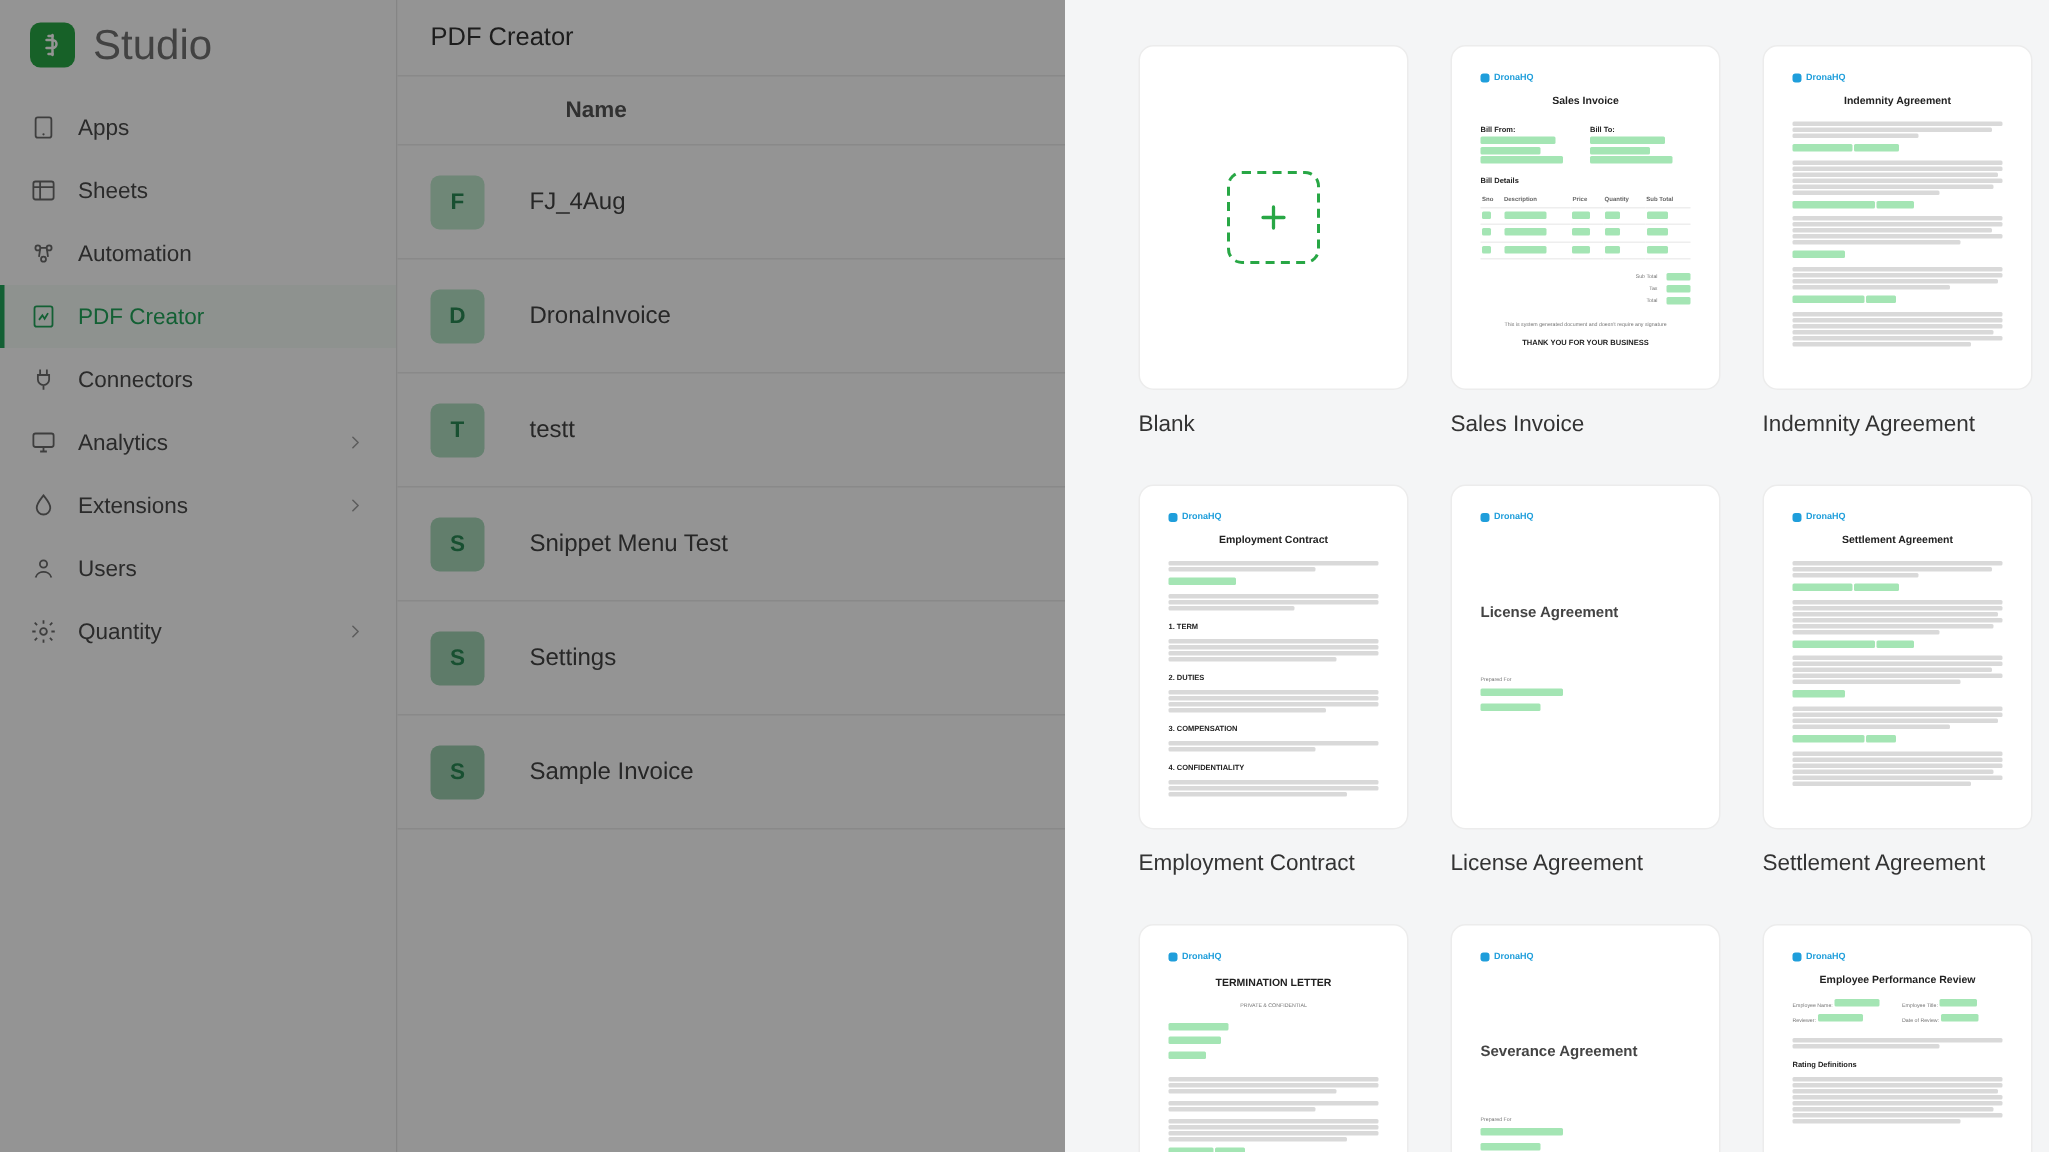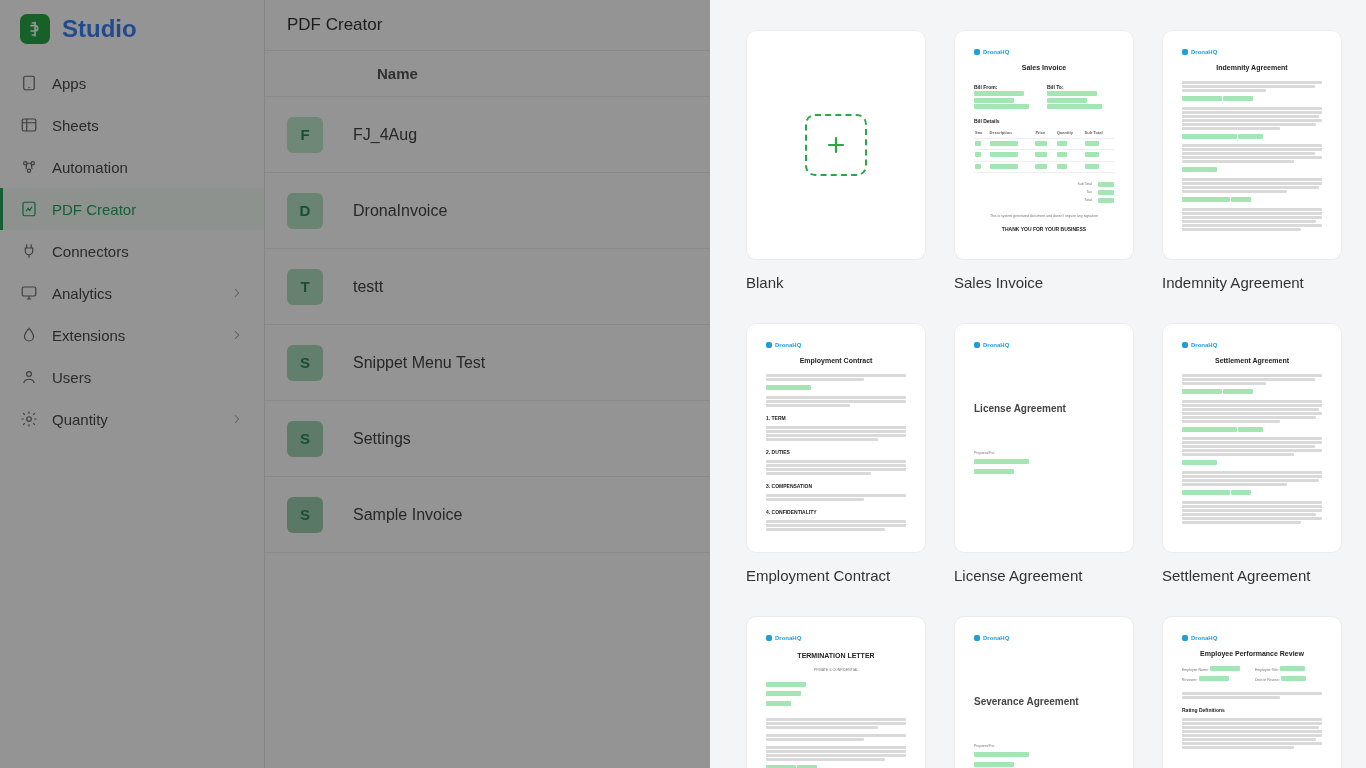--- a/index.html
+++ b/index.html
@@ -17,21 +17,21 @@
   .sidebar {
     width: 265px; border-right: 1px solid #e6e6e6; background: #fff; padding-top: 0;
   }
   .brand {
     display: flex; align-items: center; gap: 12px; padding: 14px 20px 18px 20px;
   }
   .brand-mark {
     width: 30px; height: 30px; border-radius: 7px; background: #28a745; display: flex; align-items: center; justify-content: center;
   }
   .brand-mark svg { width: 16px; height: 16px; }
-  .brand-name { font-size: 24px; font-weight: 700; color: #3b82f6; }
+  .brand-name { font-size: 28px; font-weight: 400; color: #737373; }
 
   .nav-item {
     display: flex; align-items: center; gap: 14px; padding: 12px 20px; color: #4a4a4a; font-size: 15px;
     position: relative;
   }
   .nav-item.active {
     color: #21a65a; background: #f5fbf7;
   }
   .nav-item.active::before {
     content: ""; position: absolute; left: 0; top: 0; bottom: 0; width: 3px; background: #21a65a;
@@ -63,21 +63,21 @@
 
   
   .drawer {
     position: absolute; top: 0; right: 0; bottom: 0; width: 656px; background: #f4f5f6;
     overflow: hidden;
   }
   .drawer-inner {
     padding: 30px 30px 30px 36px; display: grid; grid-template-columns: repeat(3, 180px); gap: 32px 28px;
     align-content: start;
   }
-  .tpl { display: flex; flex-direction: column; gap: 14px; }
+  .tpl { display: flex; flex-direction: column; gap: 14px; margin-left: 13px; }
   .card {
     width: 180px; height: 230px; background: #fff; border-radius: 10px; border: 1px solid #ececec;
     display: flex; align-items: center; justify-content: center; overflow: hidden;
   }
   .tpl-label { font-size: 15px; color: #333; }
 
   
   .blank-plus {
     width: 62px; height: 62px; border: 2px dashed #28a745; border-radius: 10px; display:flex; align-items:center; justify-content:center;
   }

